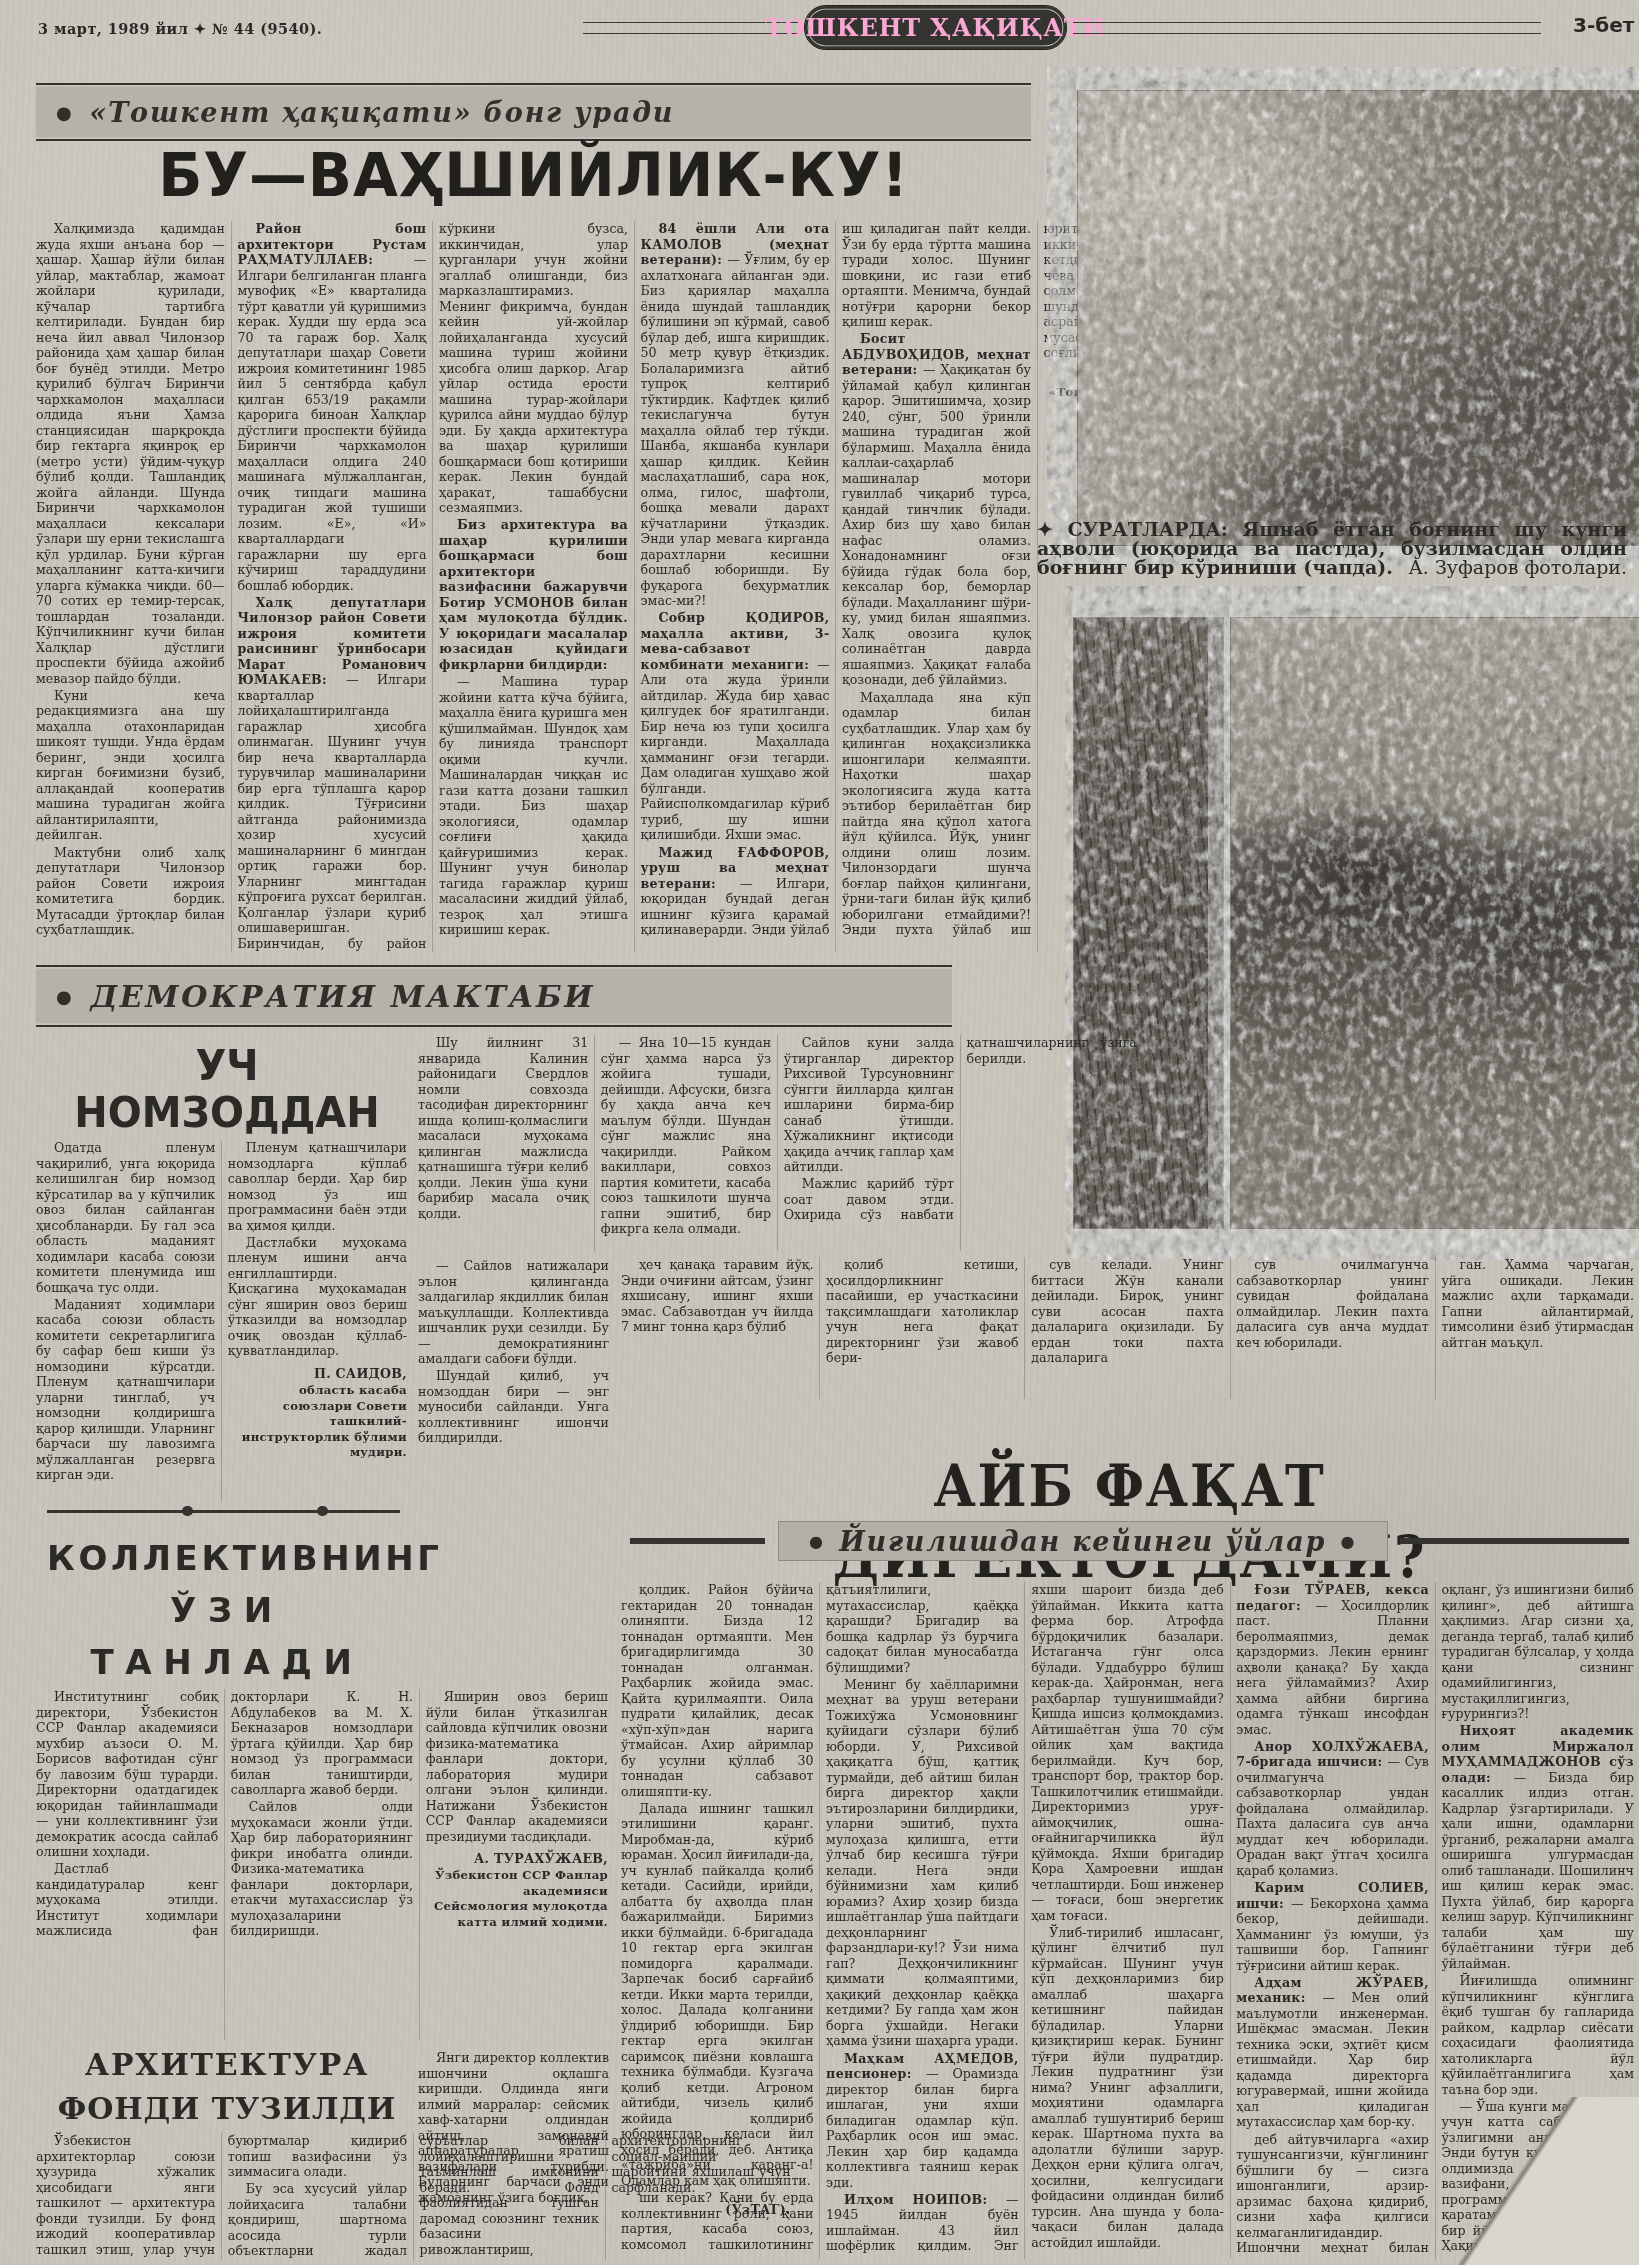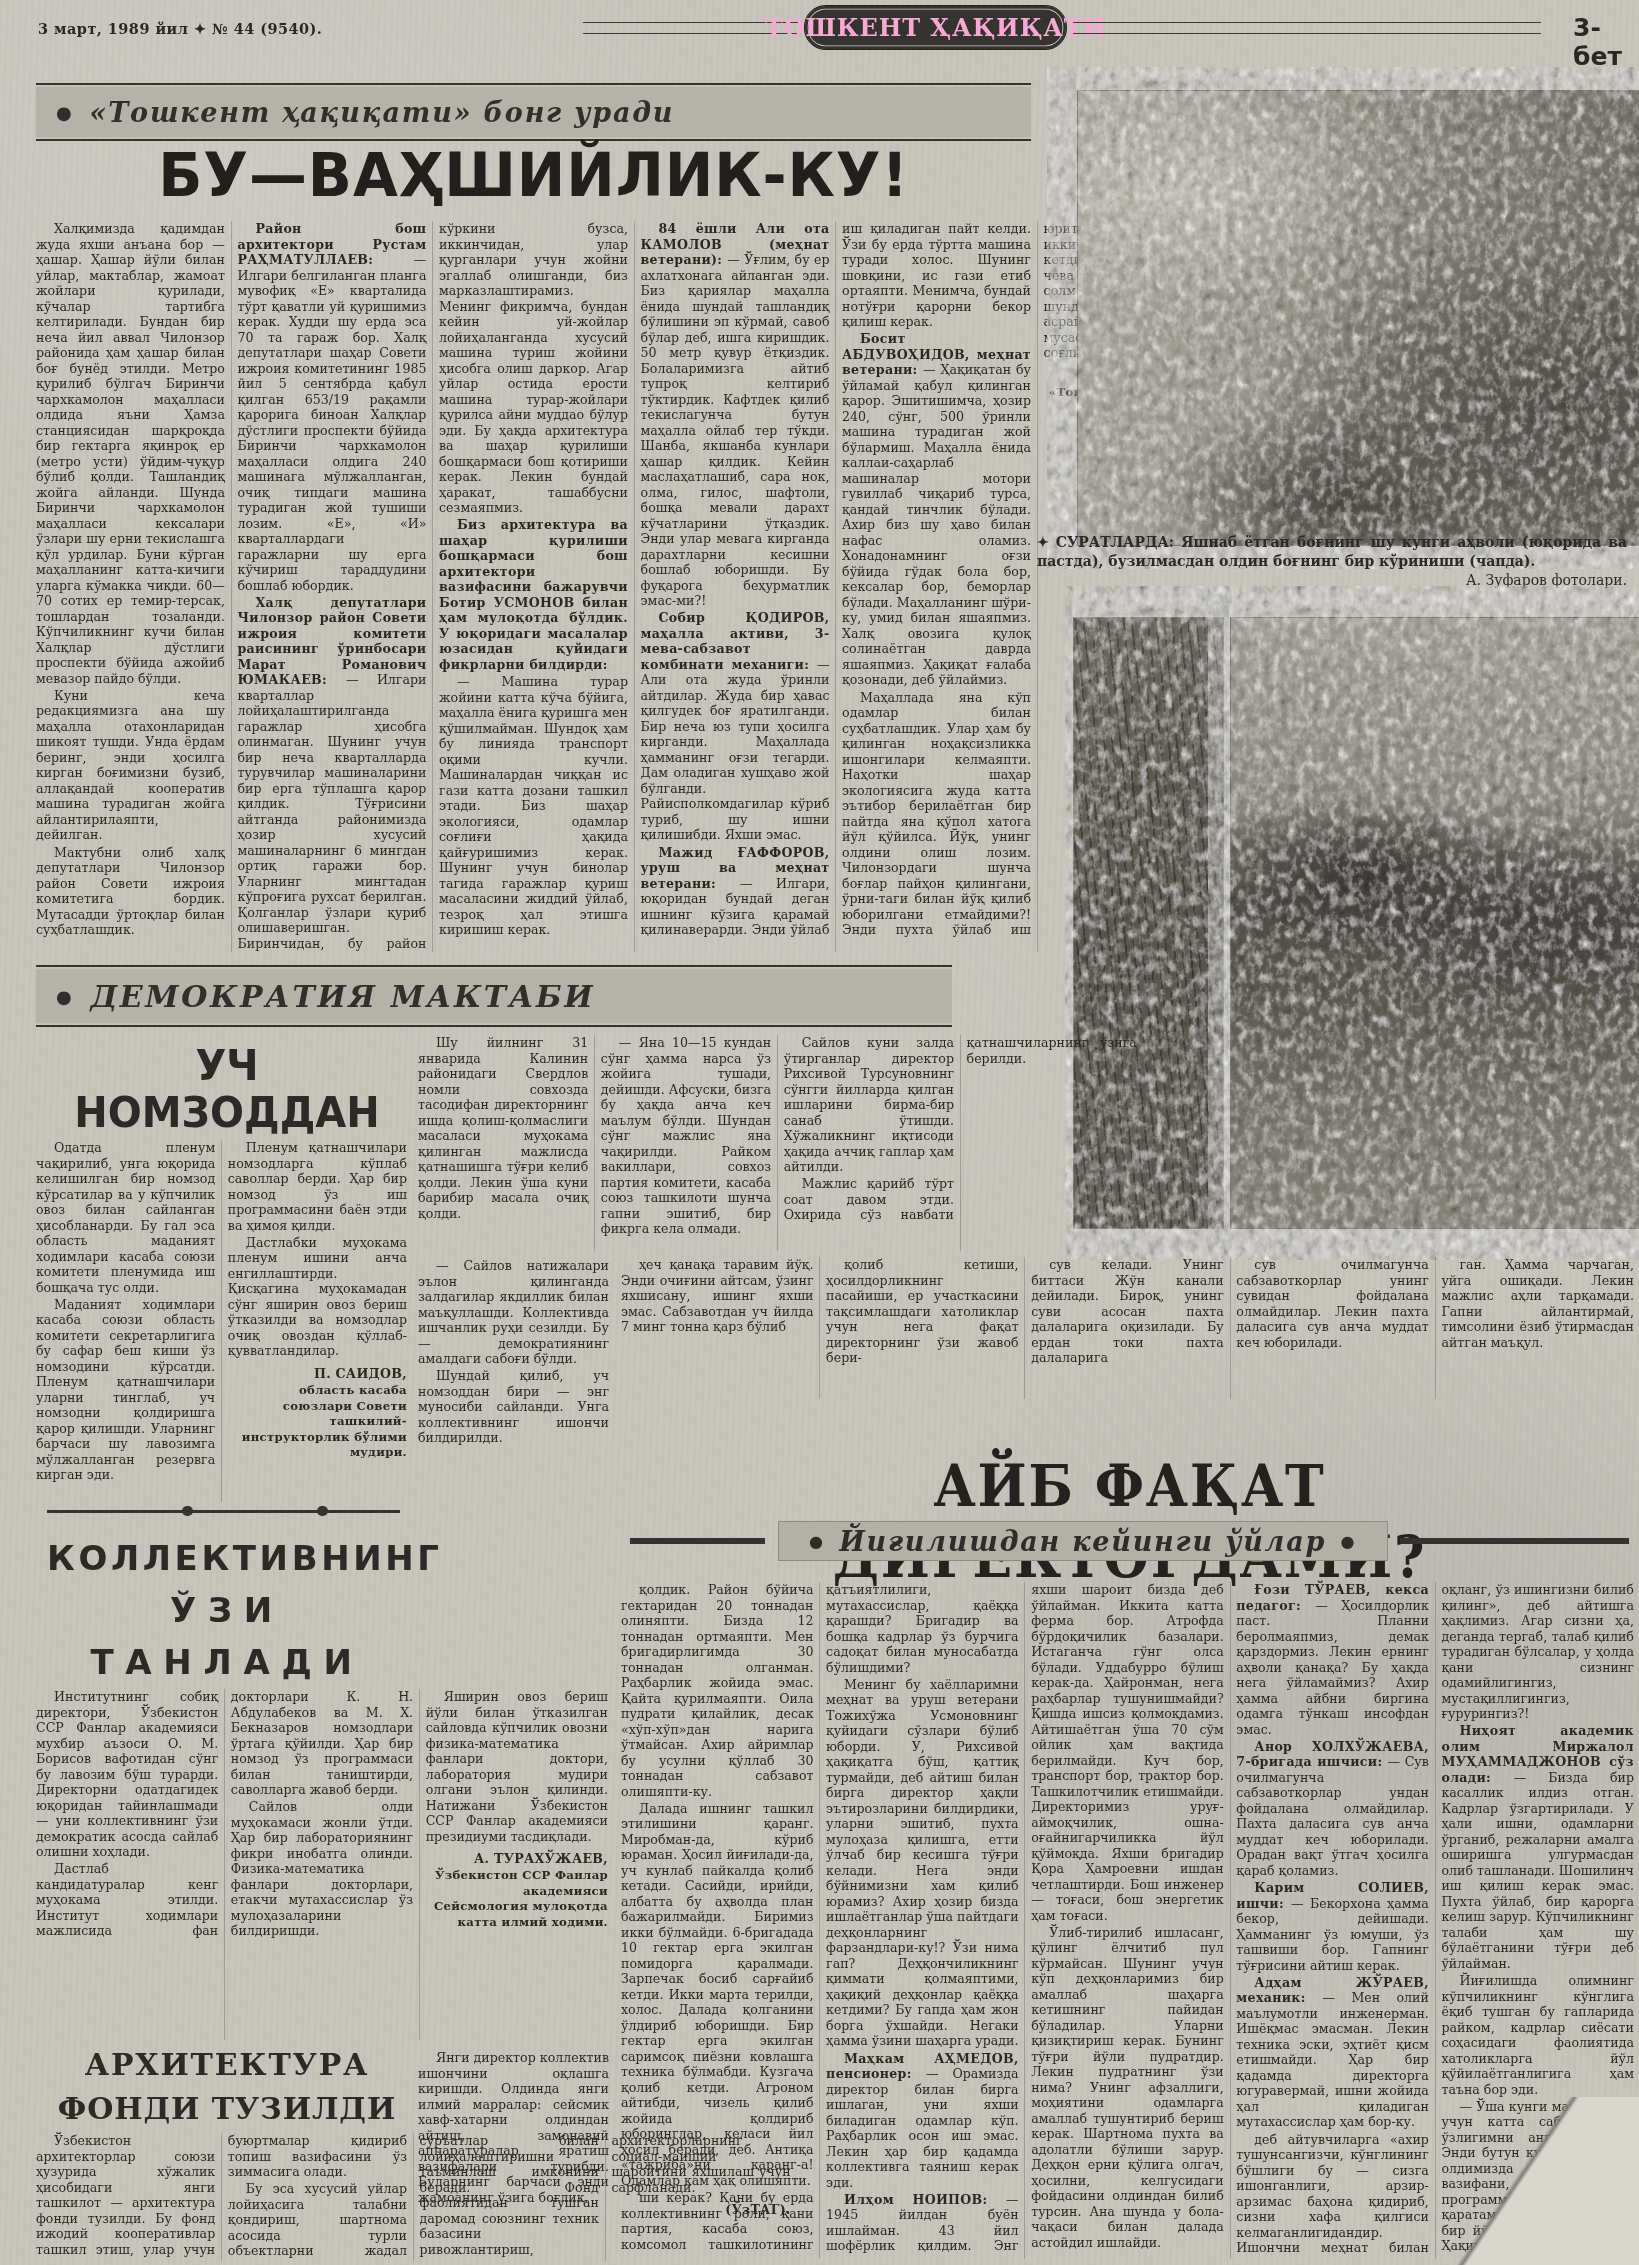--- a/index.html
+++ b/index.html
@@ -15,21 +15,21 @@
   .abs{position:absolute;}
   
   #date-line{left:38px;top:20px;font-size:14.4px;font-weight:bold;letter-spacing:0.5px;}
   .hrules{height:10.8px;border-top:1.8px solid #3c3a36;border-bottom:1.8px solid #3c3a36;}
   #rules-left{left:583px;top:21.6px;width:218px;}
   #rules-right{left:1073px;top:21.6px;width:468px;}
   #masthead-box{left:804px;top:4.5px;width:261px;height:43px;background:#353330;border-radius:21.6px;
      border:1.8px solid #23221f;box-shadow:inset 0 0 0 2.7px #353330, inset 0 0 0 3.6px #cfccc3;
      display:flex;align-items:center;justify-content:center;}
   #masthead-box span{color:#f9a8d4;font-weight:bold;font-size:24px;letter-spacing:0.9px;white-space:nowrap;}
-  #page-num{left:1573px;top:12.6px;font-size:25px;font-weight:bold;font-family:"DejaVu Sans","Liberation Sans",sans-serif;}
+  #page-num{left:1573px;top:12.6px;font-size:20px;font-weight:bold;font-family:"DejaVu Sans","Liberation Sans",sans-serif;}
   
   .band{background:#b5b2a9;border-top:2.7px solid #35332f;border-bottom:2.7px solid #35332f;
         box-shadow:inset 0 1.8px 0 #c7c4bb, inset 0 -1.8px 0 #c7c4bb;
         display:flex;align-items:center;font-style:italic;font-weight:bold;color:#312f2b;}
   .band .dot{font-size:18px;margin:0 16px 0 20px;font-style:normal;}
   #band1{left:36px;top:83px;width:995px;height:54px;font-size:27px;letter-spacing:1.8px;}
   #band2{left:36px;top:965px;width:916px;height:58px;font-size:30px;letter-spacing:2.7px;}
   
   #headline1{left:36px;top:137px;width:995px;height:77px;text-align:center;
      font-family:"DejaVu Sans","Liberation Sans",sans-serif;font-weight:bold;font-size:58px;
@@ -86,21 +86,21 @@
   #photo2{left:1033px;top:603px;width:149px;height:610px;
     background:
       repeating-linear-gradient(84deg, rgba(30,28,25,.35) 0 1.8px, rgba(120,116,108,.2) 1.8px 8px),
       radial-gradient(ellipse 81px 180px at 50% 30%, #5a564e 0%, rgba(90,86,78,0) 80%),
       linear-gradient(#6e6a61 0%,#57534b 55%,#635f57 100%);}
   #photo3{left:1190px;top:603px;width:432px;height:610px;
     background:
       radial-gradient(ellipse 234px 108px at 30% 42%, #3f3c36 0%, rgba(63,60,54,0) 75%),
       radial-gradient(ellipse 270px 126px at 75% 50%, #474440 0%, rgba(71,68,64,0) 75%),
       linear-gradient(#a3a097 0%,#8f8c83 30%,#56534c 48%,#5f5b53 62%,#7c786f 82%,#8a867d 100%);}
-  #caption{left:1037px;top:533px;width:590px;font-size:14px;line-height:19px;font-weight:bold;
+  #caption{left:1037px;top:520px;width:590px;font-size:19px;line-height:19px;font-weight:bold;
      text-align:justify;color:#2b2a26;}
   #caption .credit{float:right;font-weight:normal;}
   
   #fold{left:1386px;top:2097px;width:254px;height:168px;
      background:linear-gradient(304deg, #d9d6cd 48%, rgba(217,214,205,0) 50%);}
   #fold:before{content:"";position:absolute;inset:0;
      background:linear-gradient(304deg, rgba(0,0,0,0) 47.3%, rgba(60,58,53,.55) 48.6%, rgba(0,0,0,0) 50%);}
 </style>
 </head>
 <body>

